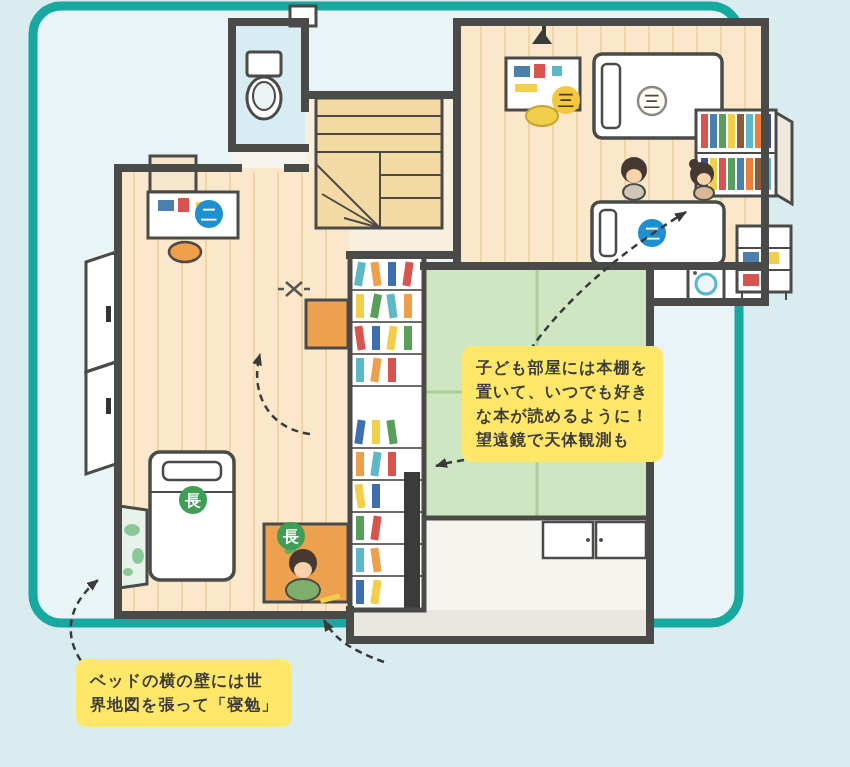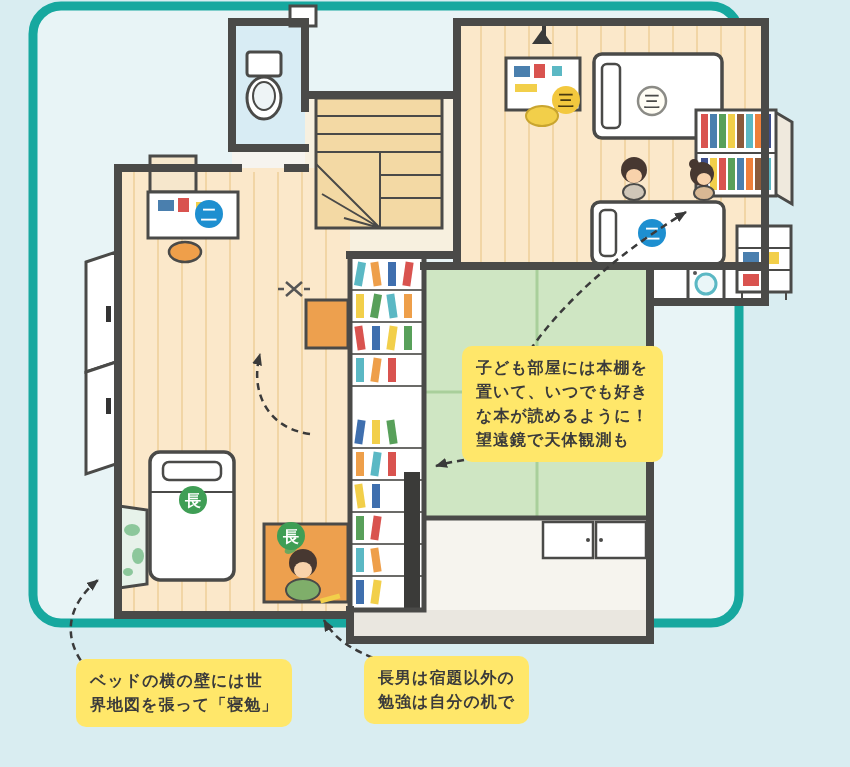--- a/index.html
+++ b/index.html
@@ -254,15 +254,13 @@
     <path class="arrow" marker-end="url(#ah)" d="M384,662 C350,650 334,638 324,620"></path>
   </g>
 </svg>
 
 <div class="callout" style="left:462px;top:346px">子ども部屋には本棚を
 置いて、いつでも好き
 な本が読めるように！
 望遠鏡で天体観測も</div>
 <div class="callout" style="left:76px;top:659px">ベッドの横の壁には世
 界地図を張って「寝勉」</div>
-<div class="callout" style="left:364px;top:656px">長男は宿題以外の
-勉強は自分の机で</div>
 </div>
 
 </body></html>

